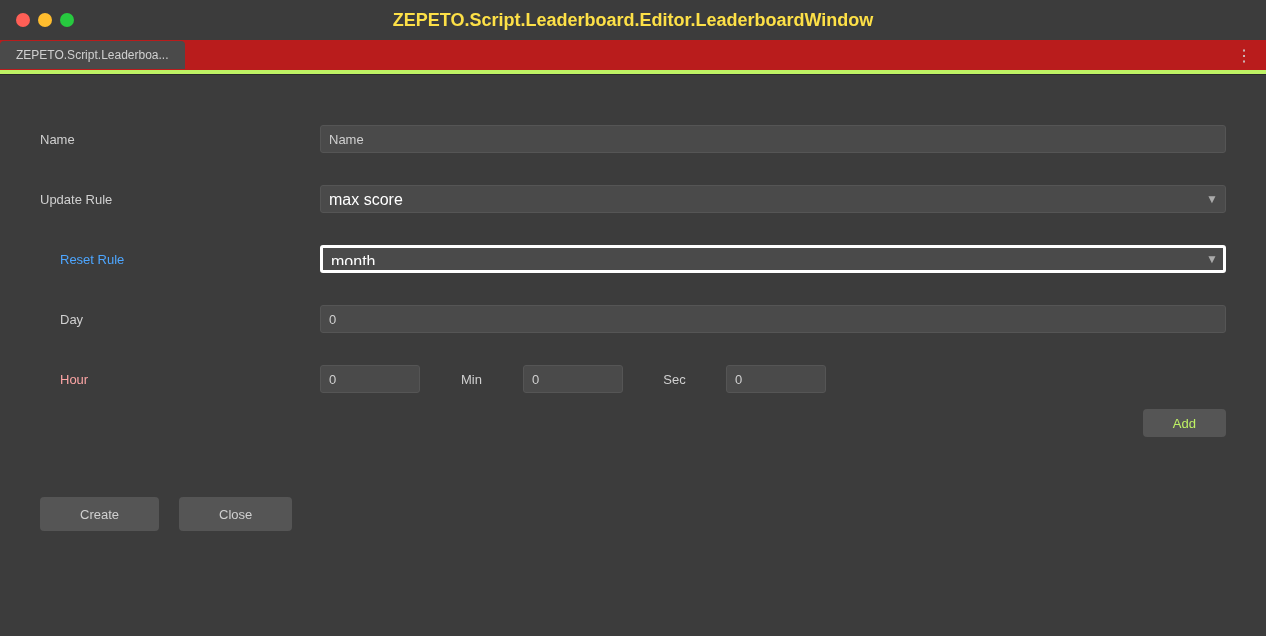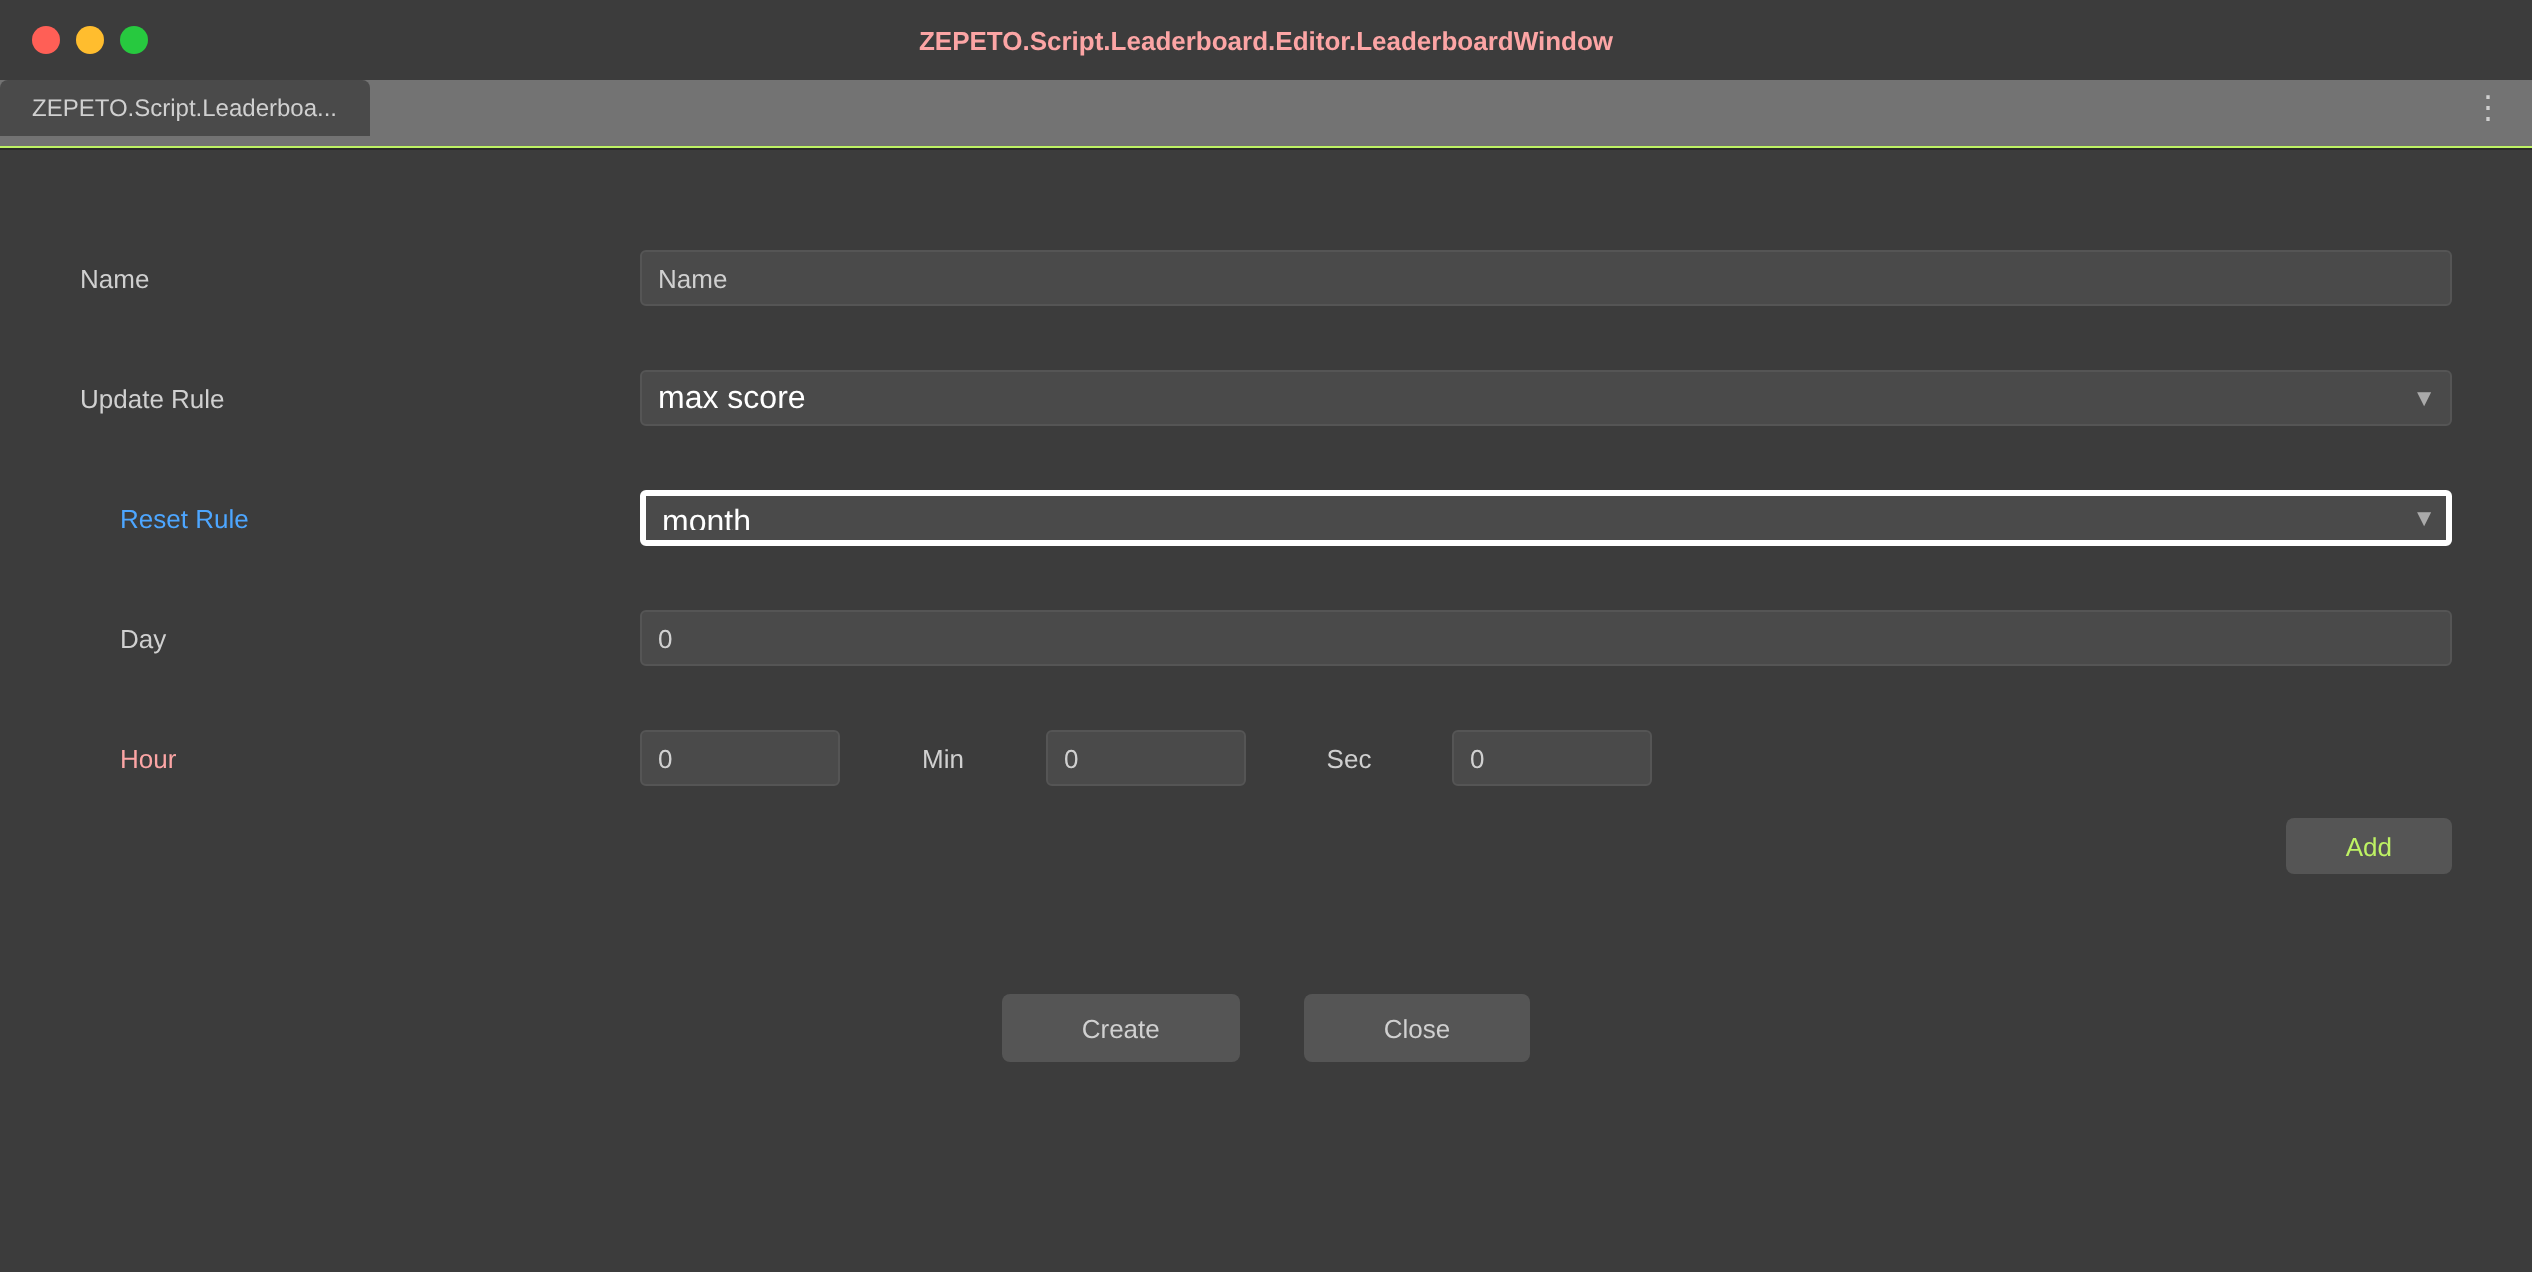--- a/index.html
+++ b/index.html
@@ -44,32 +44,32 @@
       border-radius: 50%;
       border: none;
       cursor: pointer;
     }
 
     .btn-close { background-color: #ff5f56; }
     .btn-minimize { background-color: #ffbd2e; }
     .btn-maximize { background-color: #27c93f; }
 
     .title-text {
-      color: #fca5a5;
-      font-size: 13px;
+      color: #fde047;
+      font-size: 18px;
       font-weight: 600;
     }
 
     
     .tab-bar {
-      background-color: #737373;
+      background-color: #b91c1c;
       height: 34px;
       display: flex;
-      align-items: flex-start;
-      border-bottom: 1px solid #bef264;
+      align-items: center;
+      border-bottom: 4px solid #bef264;
       padding: 0 0;
     }
 
     .tab-item {
       background-color: #4a4a4a;
       color: #d0d0d0;
       padding: 6px 16px;
       font-size: 12px;
       height: 28px;
       display: flex;
@@ -232,22 +232,21 @@
       font-size: 13px;
       cursor: pointer;
       height: 28px;
       display: flex;
       align-items: center;
     }
 
     
     .bottom-buttons {
       display: flex;
-      justify-content: center;
-      gap: 32px;
+      gap: 20px;
       margin-top: 60px;
     }
 
     .btn-create, .btn-close-main {
       background-color: #555;
       color: #d0d0d0;
       border: none;
       border-radius: 4px;
       padding: 8px 40px;
       font-size: 13px;

